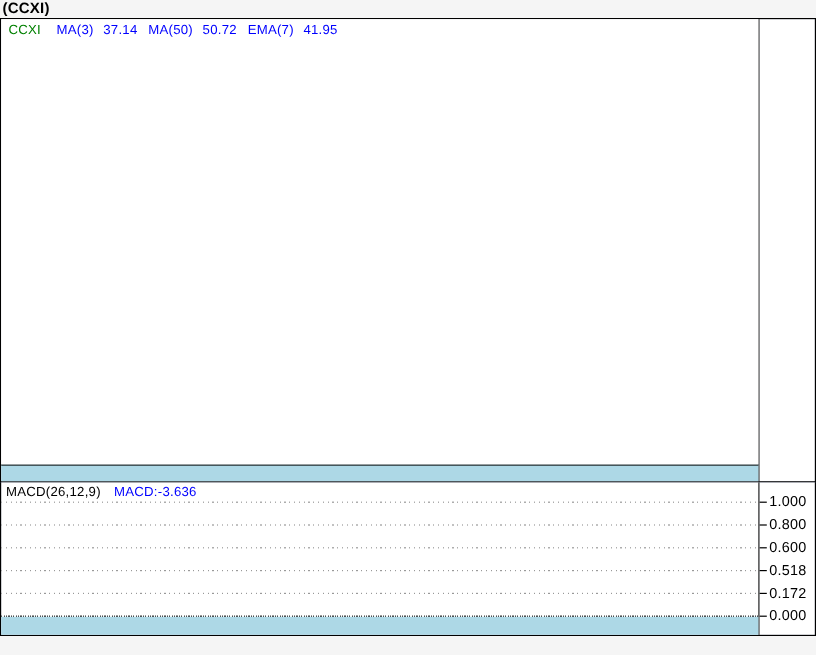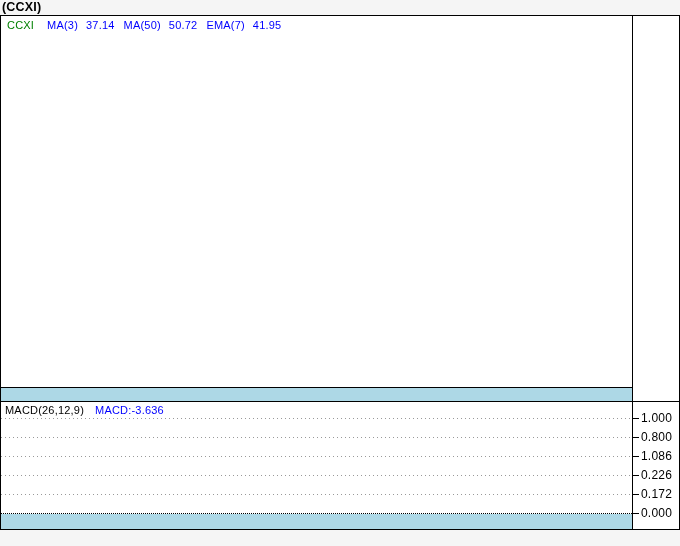--- a/index.html
+++ b/index.html
@@ -84,21 +84,21 @@
     </div>
     <div class="gutter">
       <div class="tick" style="top:16px"></div>
       <div class="tick" style="top:35px"></div>
       <div class="tick" style="top:54px"></div>
       <div class="tick" style="top:73px"></div>
       <div class="tick" style="top:92px"></div>
       <div class="tick" style="top:111px"></div>
       <div class="ylab" style="top:10px">1.000</div>
       <div class="ylab" style="top:29px">0.800</div>
-      <div class="ylab" style="top:48px">1.086</div>
-      <div class="ylab" style="top:67px">0.226</div>
+      <div class="ylab" style="top:48px">0.600</div>
+      <div class="ylab" style="top:67px">0.518</div>
       <div class="ylab" style="top:86px">0.172</div>
       <div class="ylab" style="top:105px">0.000</div>
     </div>
   </div>
 
 
 </div>
 
 </body></html>

